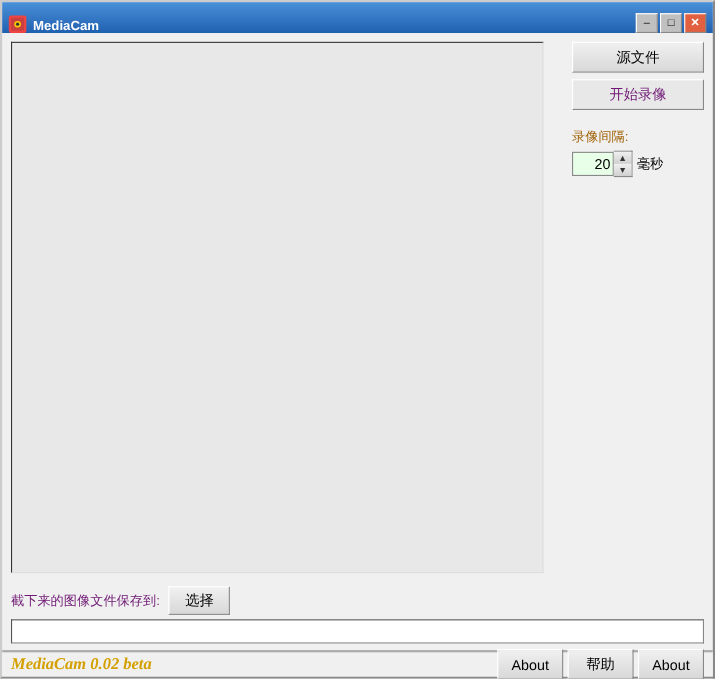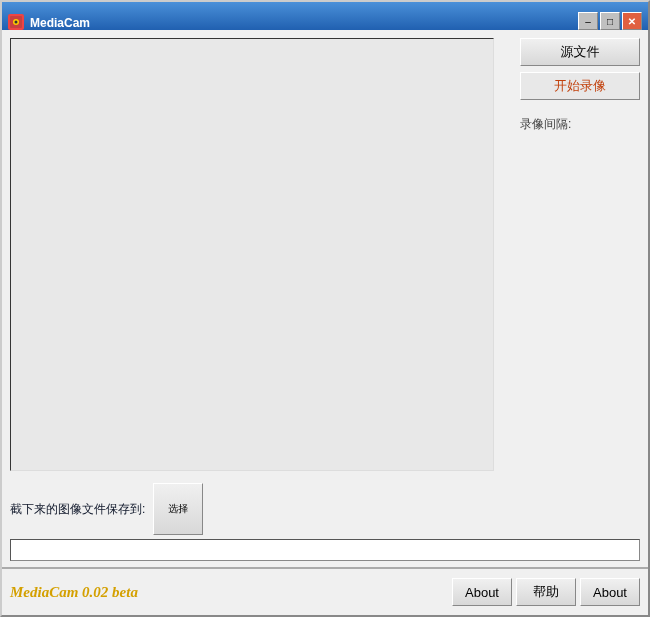--- a/index.html
+++ b/index.html
@@ -142,34 +142,34 @@
       border-left-color: #fff;
       cursor: pointer;
       font-size: 13px;
       color: #000;
       font-family: "Microsoft YaHei", "SimHei", Arial, sans-serif;
       text-align: center;
       white-space: nowrap;
     }
 
     .win-button:disabled, .win-button.disabled {
-      color: #c2410c;
+      color: #701a75;
       background: #e8e8e8;
     }
 
     .interval-row {
       display: flex;
       align-items: center;
       gap: 4px;
       margin-top: 4px;
       font-size: 12px;
     }
 
     .interval-label {
-      color: #404040;
+      color: #a16207;
       font-size: 12px;
     }
 
     .spinner-container {
       display: flex;
       align-items: center;
     }
 
     .spinner-input {
       width: 38px;
@@ -217,48 +217,48 @@
     }
 
     .save-row {
       display: flex;
       align-items: center;
       gap: 8px;
     }
 
     .save-label {
       font-size: 12px;
-      color: #0f172a;
+      color: #701a75;
       white-space: nowrap;
     }
 
     .select-btn {
-      padding: 18px 14px;
+      padding: 3px 14px;
       background: linear-gradient(to bottom, #f0f0f0, #d8d8d8);
       border: 1px solid #888;
       border-top-color: #fff;
       border-left-color: #fff;
       cursor: pointer;
-      font-size: 10px;
+      font-size: 13px;
       font-family: "Microsoft YaHei", "SimHei", Arial, sans-serif;
     }
 
     .path-input {
       width: 100%;
       height: 22px;
       border: 1px solid #888;
       border-top-color: #555;
       border-left-color: #555;
       background: white;
       font-size: 12px;
       padding: 0 3px;
     }
 
     .status-bar {
-      height: 48px;
+      height: 24px;
       background: #f0f0f0;
       border-top: 2px solid #aaa;
       display: flex;
       align-items: center;
       padding: 0 8px;
       flex-shrink: 0;
     }
 
     .status-text {
       flex: 1;
@@ -311,20 +311,30 @@
   <div class="content-area">
 
     <div class="main-preview"></div>
 
     <div class="right-panel">
       <button class="win-button">源文件</button>
       <button class="win-button disabled" disabled="">开始录像</button>
 
       <div style="margin-top: 10px;">
         <div class="interval-label">录像间隔:</div>
+        <div class="interval-row">
+          <div class="spinner-container">
+            <input class="spinner-input" type="text" value="20" style="">
+            <div class="spinner-buttons">
+              <button class="spinner-btn">▲</button>
+              <button class="spinner-btn">▼</button>
+            </div>
+          </div>
+          <span class="unit-label">毫秒</span>
+        </div>
       </div>
     </div>
   </div>
 
   <div class="bottom-section">
     <div class="save-row">
       <span class="save-label">截下来的图像文件保存到:</span>
       <button class="select-btn">选择</button>
     </div>
     <input class="path-input" type="text" value="" style="">

